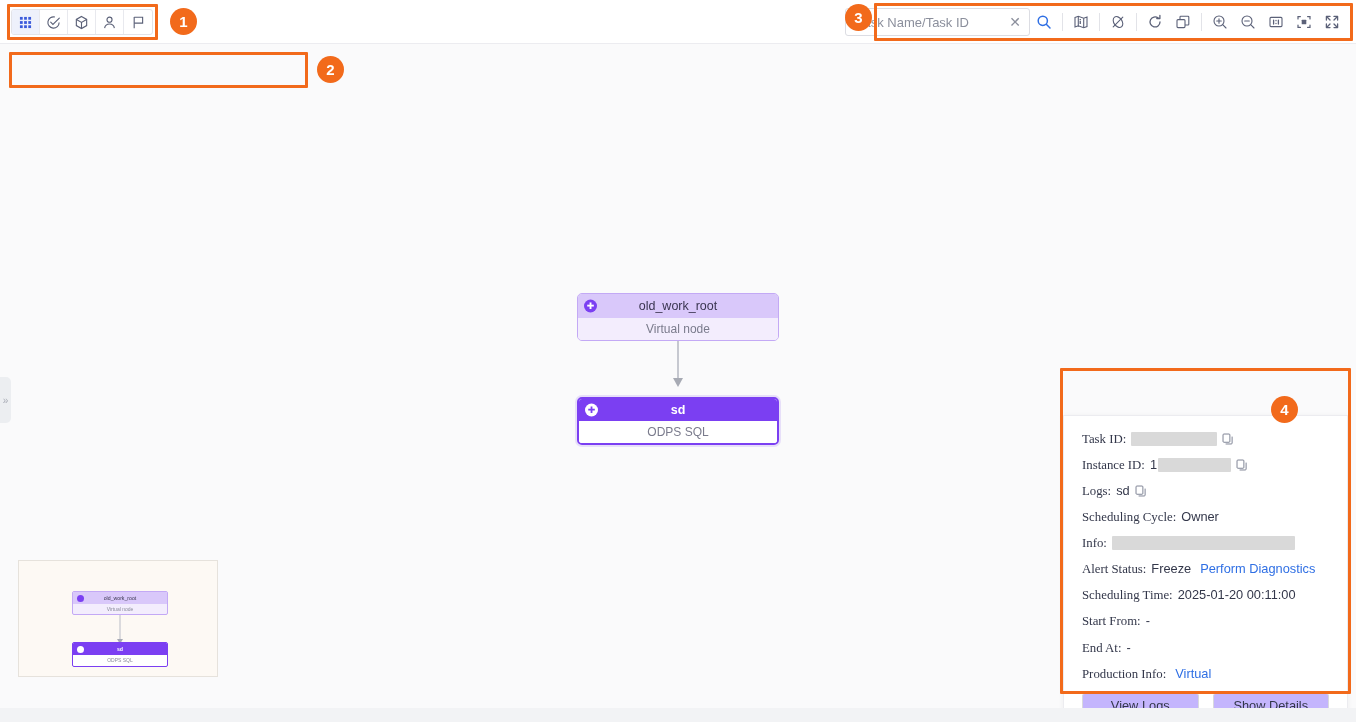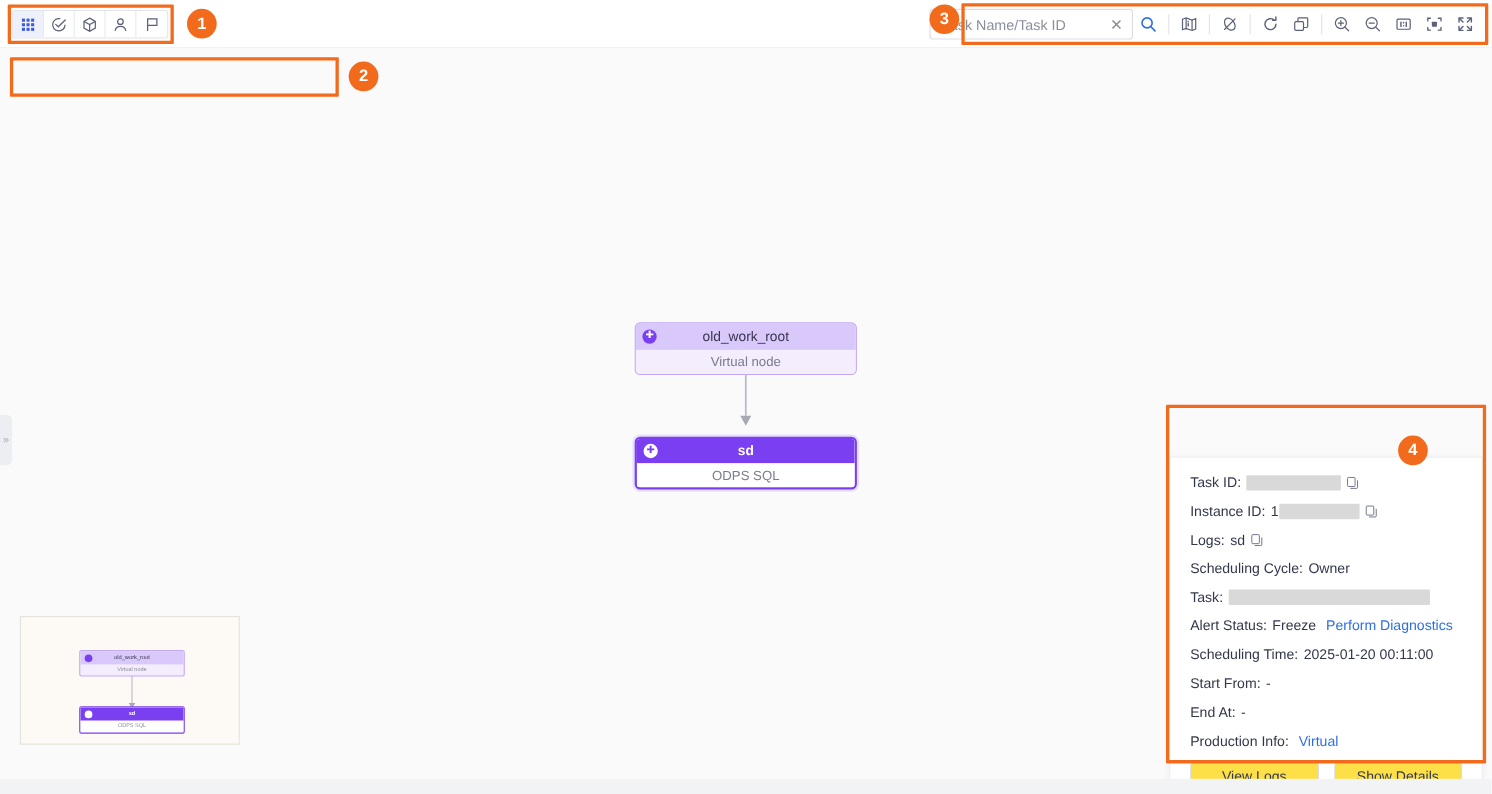--- a/index.html
+++ b/index.html
@@ -241,38 +241,38 @@
     box-shadow: 0 1px 6px rgba(0,0,0,.05);
     padding: 16px 18px 0 18px;
   }
   .drow {
     font-size: 12.8px; color: #33374a;
     margin-bottom: 12px;
     display: flex; align-items: center; gap: 5px;
     white-space: nowrap;
     line-height: 1.1;
   }
-  .drow .lbl { color: #33374a; }
+  .drow .lbl { color: #33374a; font-family: Liberation Serif, serif; }
   .redact {
     display: inline-block;
     height: 14px;
     background: #d9d9d9;
     border-radius: 1px;
     vertical-align: middle;
   }
   .copyicon { cursor: pointer; color: #6b7084; display:inline-flex; }
   .dlink { color: #2f6fe4; cursor: pointer; }
   .btnrow {
     display: flex; gap: 14px; margin-top: 4px;
   }
   .pbtn {
     flex: 1; height: 26px;
     border: 1px solid #d8d9de;
     border-radius: 3px;
-    background: #fde047;
+    background: #c4b5fd;
     font-size: 12.8px; color: #33374a;
     display: flex; align-items: center; justify-content: center;
     cursor: pointer;
     font-family: "Liberation Sans", sans-serif;
   }
 
   
   .anno-box {
     position: absolute;
     border: 3px solid #f26a1b;
@@ -542,21 +542,21 @@
             <rect x="1.2" y="1.2" width="8" height="9.6" rx="1"></rect>
             <path d="M4.2 12.8h6.6a1 1 0 0 0 1-1V4.2"></path>
           </svg>
         </span>
       </div>
       <div class="drow">
         <span class="lbl">Scheduling Cycle:</span>
         <span>Owner</span>
       </div>
       <div class="drow">
-        <span class="lbl">Task:</span>
+        <span class="lbl">Info:</span>
         <span class="redact" style="width:183px"></span>
       </div>
       <div class="drow">
         <span class="lbl">Alert Status:</span>
         <span>Freeze</span>
         <span class="dlink" style="margin-left:4px">Perform Diagnostics</span>
       </div>
       <div class="drow">
         <span class="lbl">Scheduling Time:</span>
         <span>2025-01-20 00:11:00</span>

